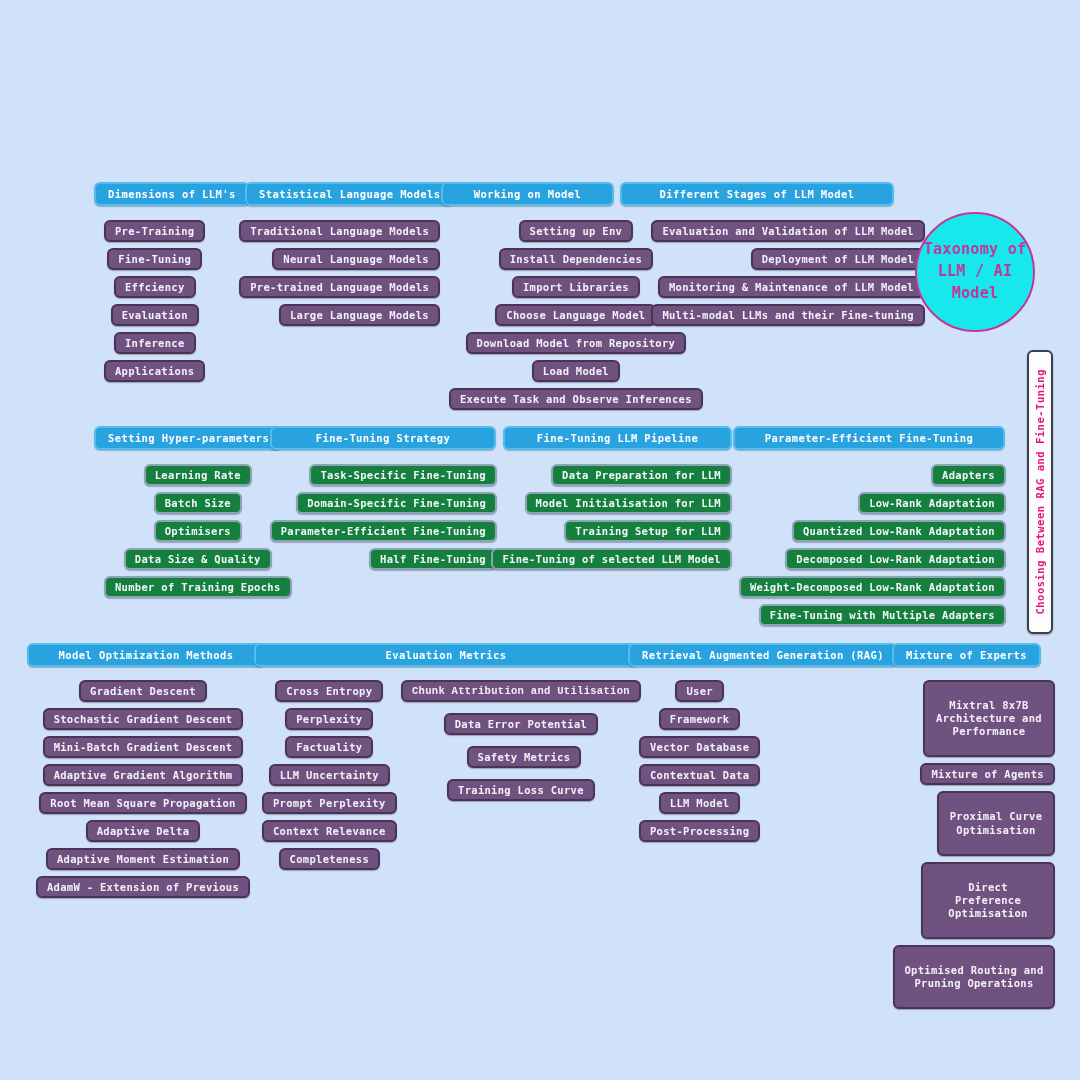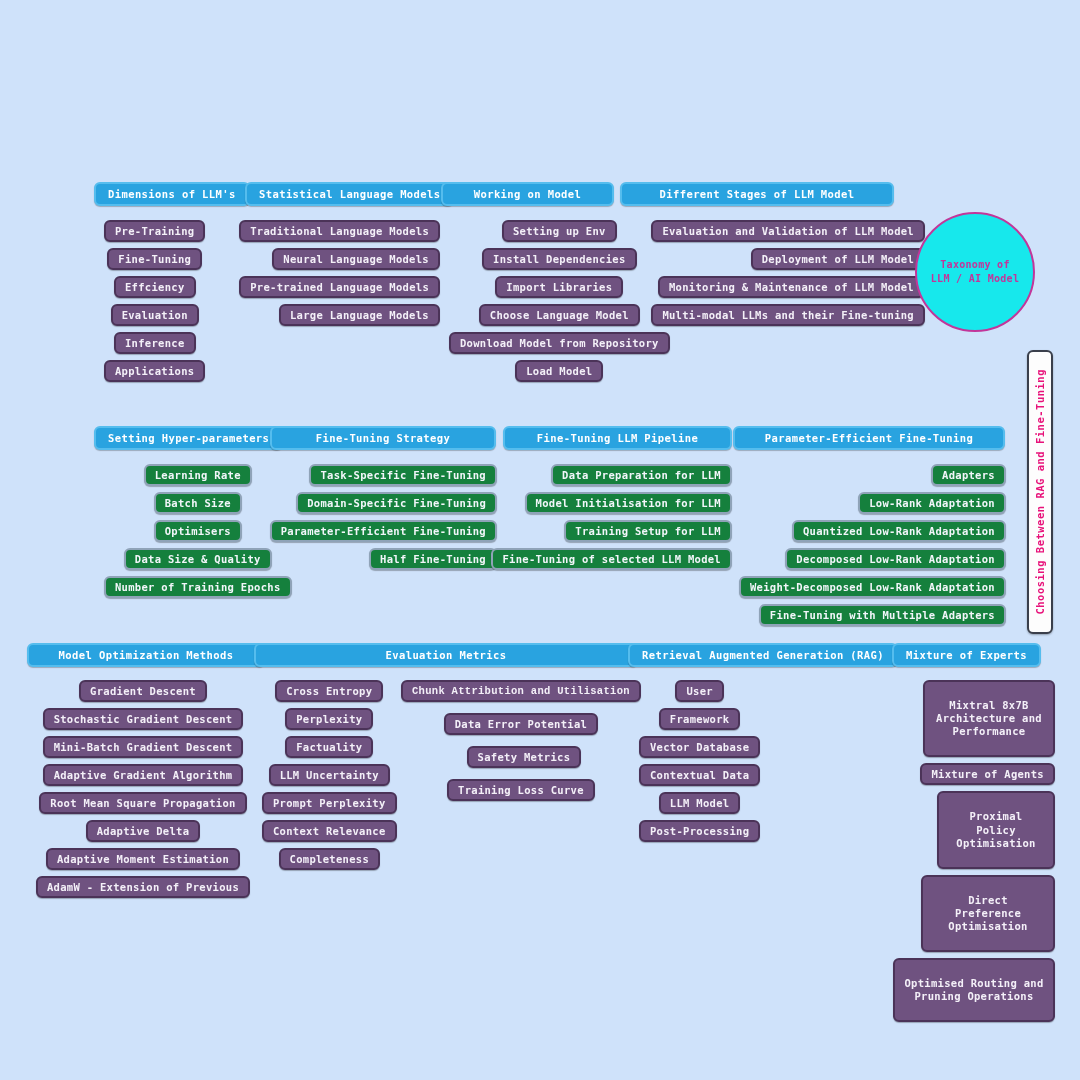--- a/index.html
+++ b/index.html
@@ -59,21 +59,21 @@
   .center-node{
     position:absolute;
     left:915px;top:212px;
     width:116px;height:116px;
     border-radius:50%;
     background:#17e8ec;
     border:2px solid #c2369a;
     display:flex;align-items:center;justify-content:center;
     text-align:center;
     color:#c2369a;
-    font-size:10px;font-weight:bold;line-height:1.45;
+    font-size:15px;font-weight:bold;line-height:1.45;
     letter-spacing:.3px;
   }
 
   
   .vert-node{
     position:absolute;
     left:1027px;top:350px;
     width:22px;height:280px;
     background:#fdfdfd;
     border:2px solid #3a3f4b;
@@ -123,20 +123,21 @@
     <div class="chip">Large Language Models</div>
   </div>
 
   <div class="col left" style="left:449px;top:220px;">
     <div class="chip">Setting up Env</div>
     <div class="chip">Install Dependencies</div>
     <div class="chip">Import Libraries</div>
     <div class="chip">Choose Language Model</div>
     <div class="chip">Download Model from Repository</div>
     <div class="chip">Load Model</div>
+    <div class="chip">Execute Task and Observe Inferences</div>
   </div>
 
   <div class="col right" style="left:660px;top:220px;width:265px;">
     <div class="chip">Evaluation and Validation of LLM Model</div>
     <div class="chip">Deployment of LLM Model</div>
     <div class="chip">Monitoring &amp; Maintenance of LLM Model</div>
     <div class="chip">Multi-modal LLMs and their Fine-tuning</div>
   </div>
 
   <div class="center-node">
@@ -240,18 +241,18 @@
     <div class="chip">Framework</div>
     <div class="chip">Vector Database</div>
     <div class="chip">Contextual Data</div>
     <div class="chip">LLM Model</div>
     <div class="chip">Post-Processing</div>
   </div>
 
   <div class="col right" style="left:880px;top:680px;width:175px;">
     <div class="chip multi" style="width:110px;">Mixtral 8x7B Architecture and Performance</div>
     <div class="chip">Mixture of Agents</div>
-    <div class="chip multi" style="width:96px;">Proximal Policy Optimisation</div>
+    <div class="chip multi" style="width:96px;">Proximal Curve Optimisation</div>
     <div class="chip multi" style="width:112px;">Direct Preference Optimisation</div>
     <div class="chip multi" style="width:140px;">Optimised Routing and Pruning Operations</div>
   </div>
 
 </div>
 
 </body></html>

